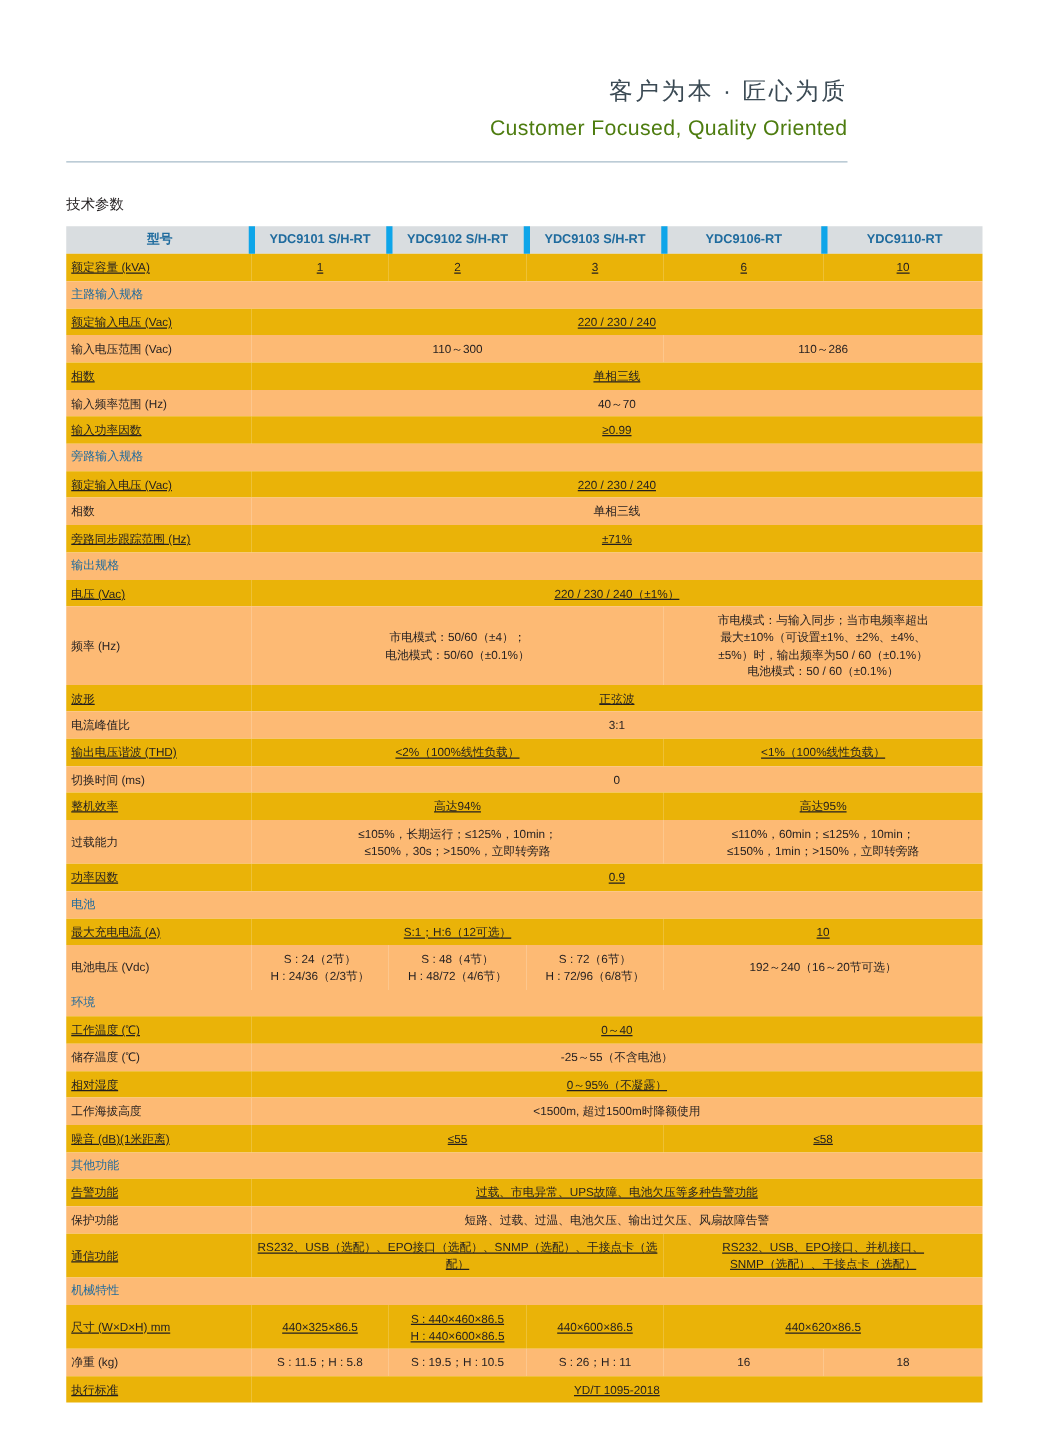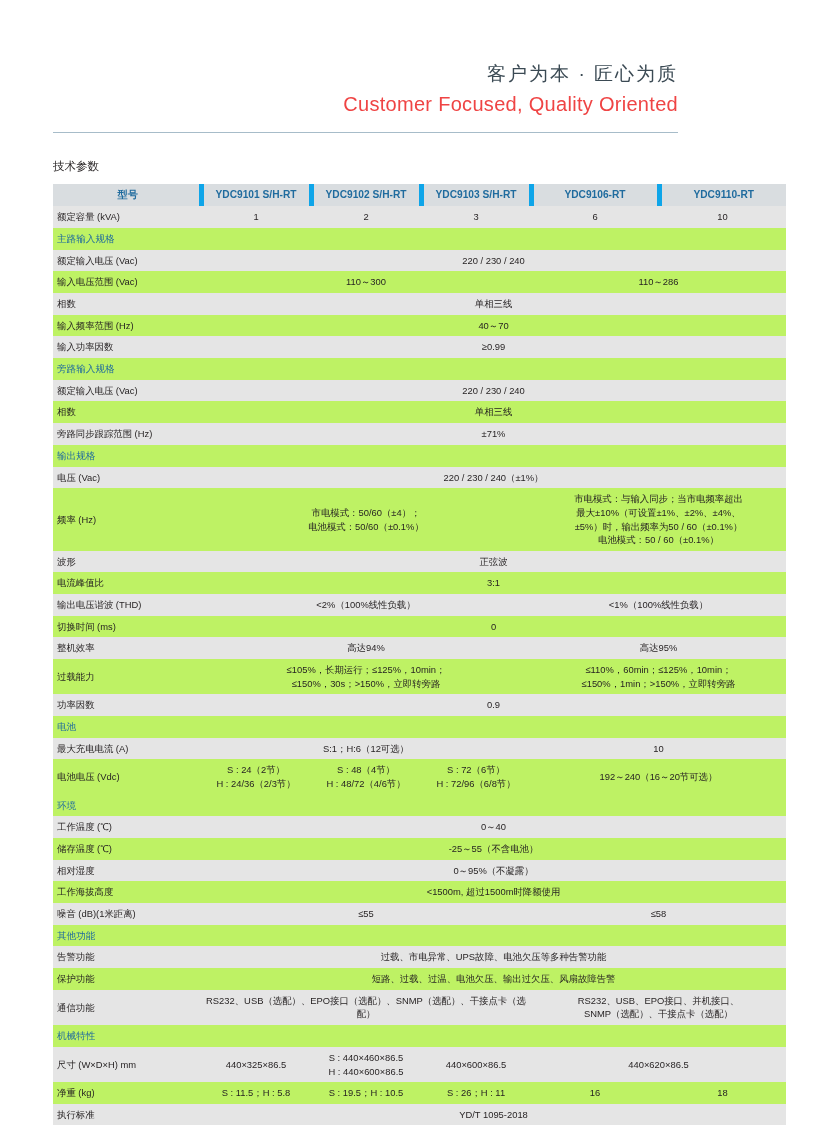--- a/index.html
+++ b/index.html
@@ -25,22 +25,22 @@
     padding: 60px 53px 0 0;
     text-align: right;
   }
   .header-cn {
     font-size: 19px;
     color: #3b4a54;
     letter-spacing: 2px;
     line-height: 1.5;
   }
   .header-en {
-    font-size: 20px;
-    color: #ef4444;
+    font-size: 17px;
+    color: #4d7c0f;
     letter-spacing: 0.3px;
     margin-top: 4px;
   }
   .header-rule {
     margin: 16px 53px 0 53px;
     border-top: 1px solid #a7bcc9;
   }
   
   .section-title {
     margin: 26px 0 10px 53px;
@@ -53,22 +53,22 @@
     margin-left: 53px;
     border-collapse: collapse;
     font-size: 9.4px;
     table-layout: fixed;
   }
   table.spec td {
     padding: 4px 4px;
     vertical-align: middle;
     line-height: 1.45;
   }
-  .row-alt td { background: #e5e5e5; }
-  .row-plain td { background: #bef264; margin-left: 18px; }
+  .row-alt td { background: #eab308; text-decoration: underline; }
+  .row-plain td { background: #fdba74; margin-left: 18px; }
 
   .hdr td {
     background: #d9dde0 !important;
     color: #1f6b9e;
     font-weight: bold;
     font-size: 10.2px;
     padding-top: 6px;
     padding-bottom: 6px;
     text-align: center;
   }

